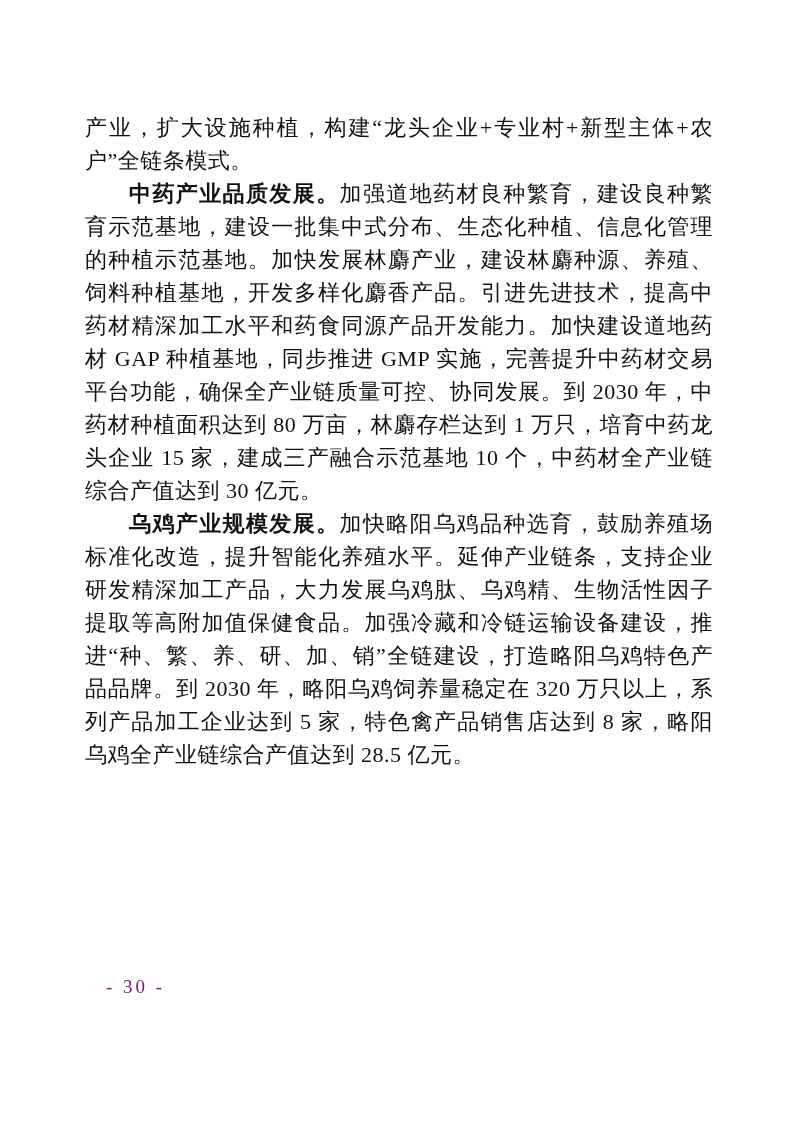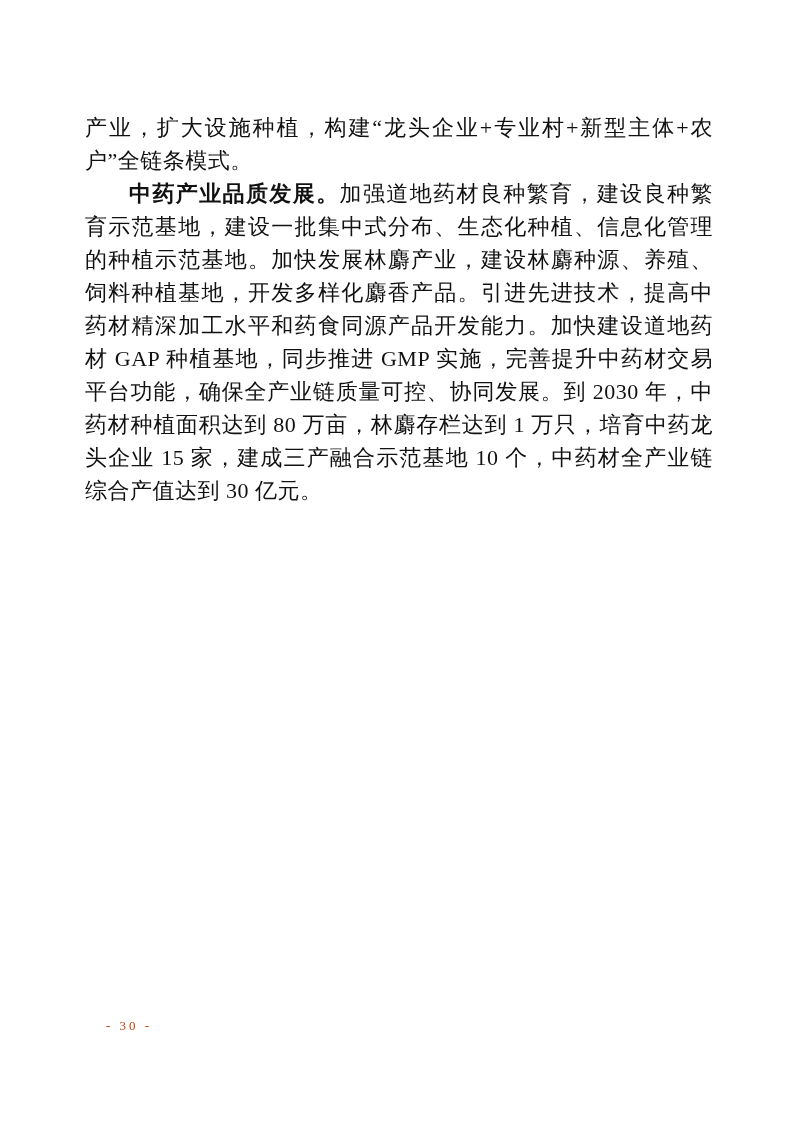--- a/index.html
+++ b/index.html
@@ -38,37 +38,38 @@
   }
   .para.indent {
     text-indent: 2em;
   }
   .lead {
     font-weight: 700;
     margin-top: 24px;
   }
   .footer {
     position: absolute;
-    top: 1018px;
+    top: 976px;
     left: 106px;
-    font-size: 13px;
+    font-size: 19px;
     letter-spacing: 3px;
-    color: #c2410c;
+    color: #701a75;
   }
 </style>
 </head>
 <body>
 
 <div class="page">
 
   <div class="text-block">
 
     <p class="para"><span>产业，扩大设施种植，构建“龙头企业+专业村+新型主体+农户”全链条模式。</span></p>
 
     <p class="para indent"><span class="lead">中药产业品质发展。</span><span>加强道地药材良种繁育，建设良种繁育示范基地，建设一批集中式分布、生态化种植、信息化管理的种植示范基地。加快发展林麝产业，建设林麝种源、养殖、饲料种植基地，开发多样化麝香产品。引进先进技术，提高中药材精深加工水平和药食同源产品开发能力。加快建设道地药材 GAP 种植基地，同步推进 GMP 实施，完善提升中药材交易平台功能，确保全产业链质量可控、协同发展。到 2030 年，中药材种植面积达到 80 万亩，林麝存栏达到 1 万只，培育中药龙头企业 15 家，建成三产融合示范基地 10 个，中药材全产业链综合产值达到 30 亿元。</span></p>
 
+    <p class="para indent"><span class="lead">乌鸡产业规模发展。</span><span>加快略阳乌鸡品种选育，鼓励养殖场标准化改造，提升智能化养殖水平。延伸产业链条，支持企业研发精深加工产品，大力发展乌鸡肽、乌鸡精、生物活性因子提取等高附加值保健食品。加强冷藏和冷链运输设备建设，推进“种、繁、养、研、加、销”全链建设，打造略阳乌鸡特色产品品牌。到 2030 年，略阳乌鸡饲养量稳定在 320 万只以上，系列产品加工企业达到 5 家，特色禽产品销售店达到 8 家，略阳乌鸡全产业链综合产值达到 28.5 亿元。</span></p>
 
 
   </div>
 
   <div class="footer">- 30 -</div>
 
 </div>
 
 </body></html>

